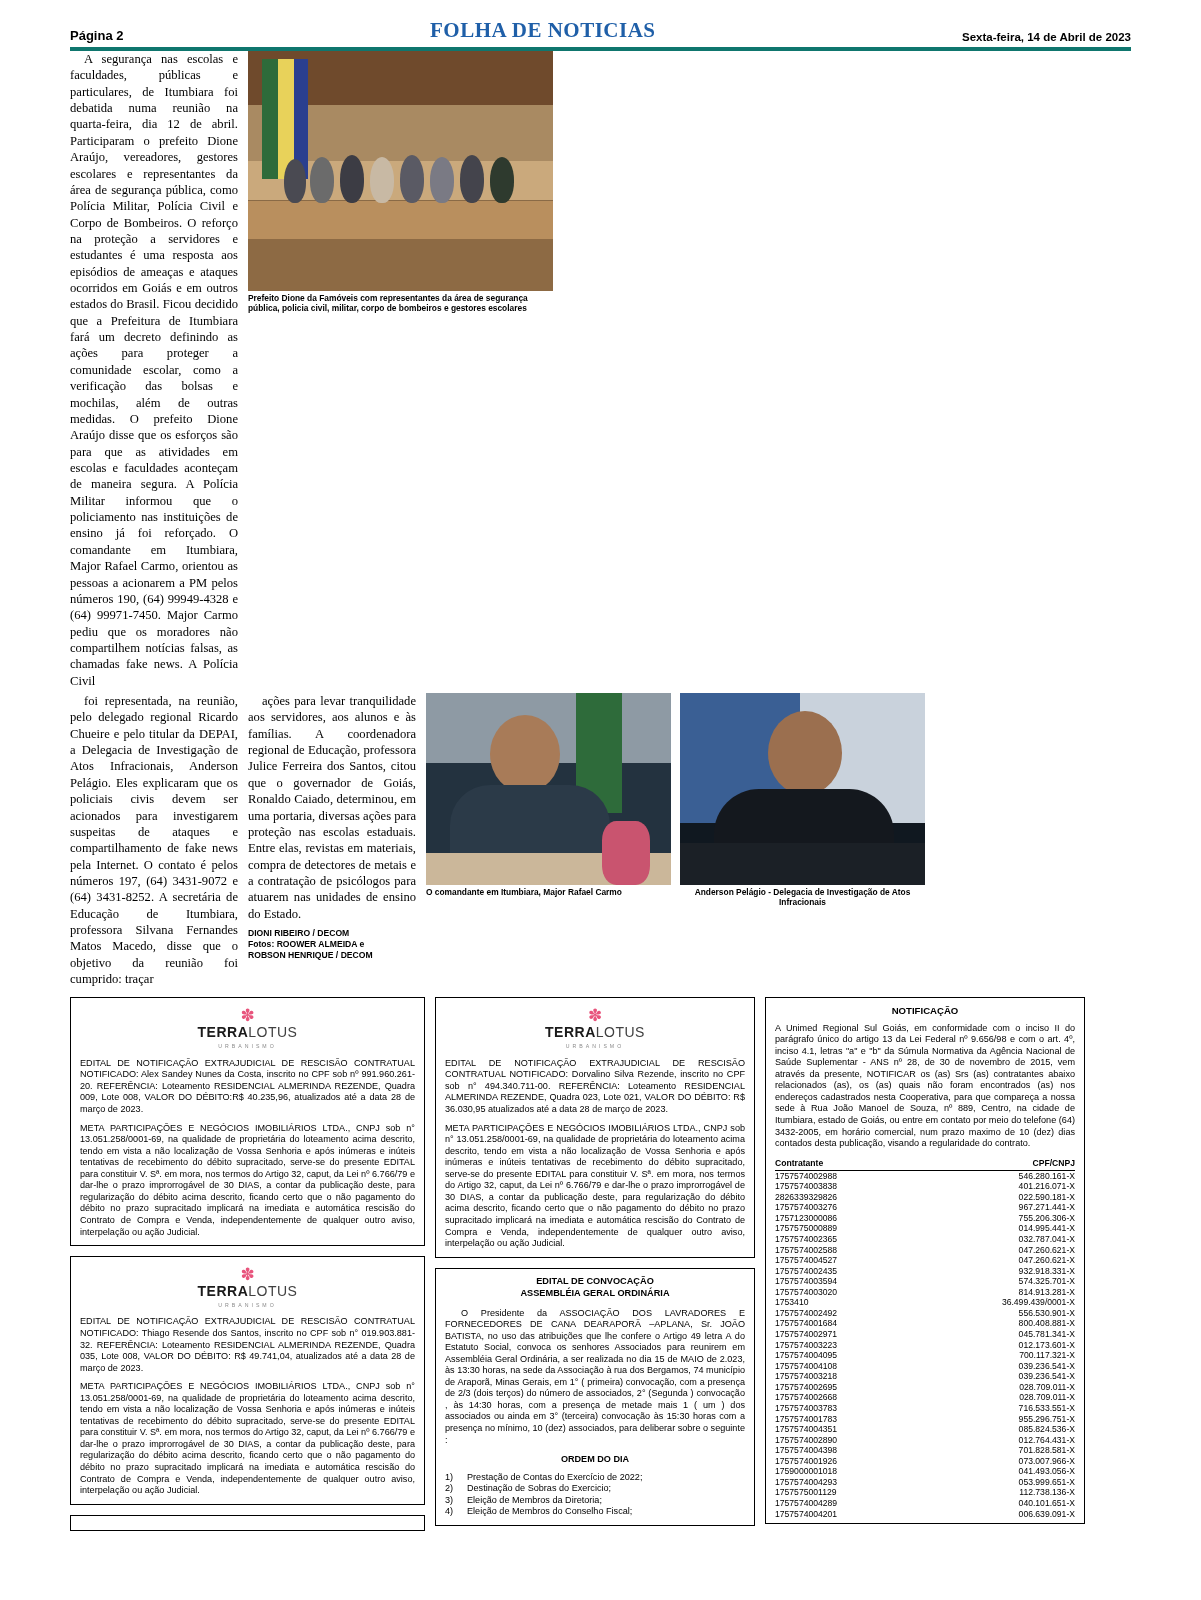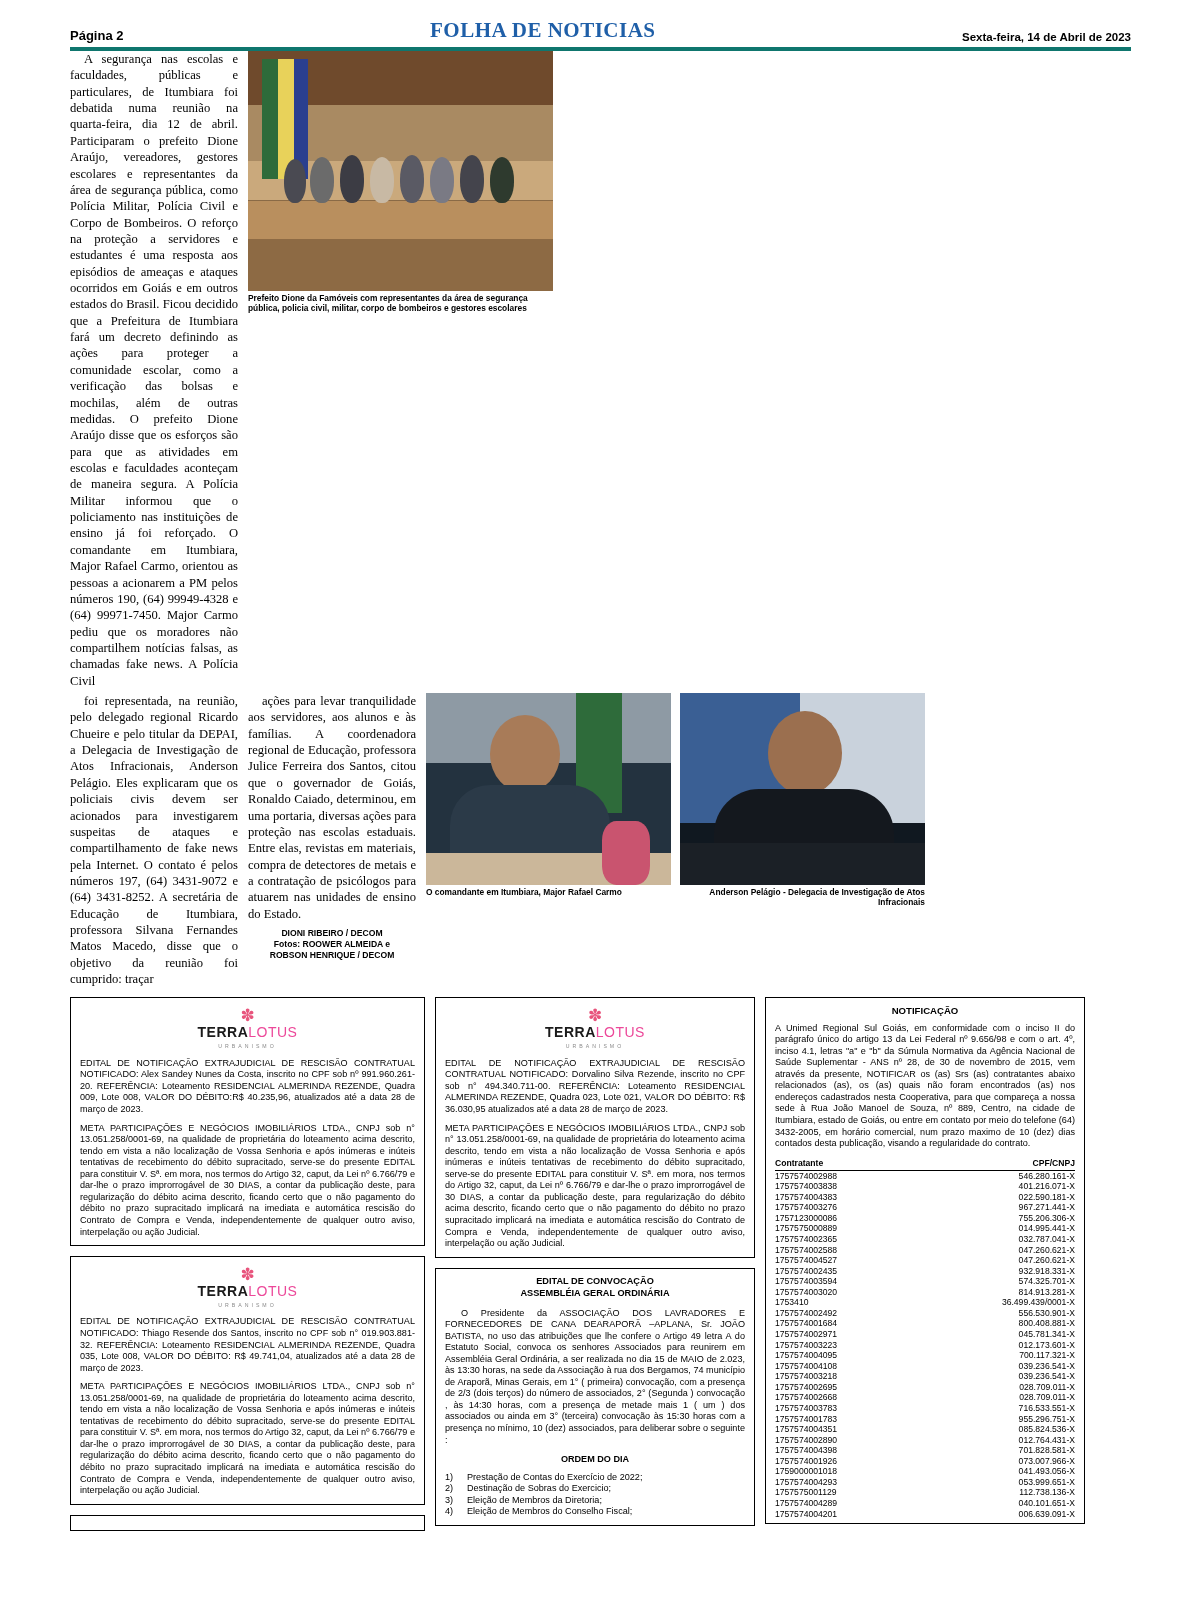--- a/index.html
+++ b/index.html
@@ -54,37 +54,37 @@
   .ph-anderson { width:245px; height:192px; background:
       linear-gradient(#2a4a7a 0%, #2a4a7a 38%, #101820 38%, #101820 100%); }
 
   .figure-blob { position:absolute; border-radius:50% 50% 45% 45%; }
   .strip { position:absolute; }
 
   
   .mid-wrap { display:flex; gap:10px; margin-top:4px; }
   .mid-col { width:168px; font-size:12.6px; line-height:1.30; text-align:justify; }
   .mid-col p { margin:0; text-indent:14px; }
-  .credits { font-family:"Liberation Sans", sans-serif; font-size:8.6px; font-weight:bold; text-align:center; line-height:1.25; margin-top:6px; }
+  .credits { font-family:"Liberation Sans", sans-serif; font-size:8.6px; font-weight:bold; text-align:left; line-height:1.25; margin-top:6px; }
 
   
   .ads { display:flex; gap:10px; margin-top:10px; }
   .ad-col { display:flex; flex-direction:column; gap:10px; }
   .col-a { width:355px; }
   .col-b { width:320px; }
   .col-c { width:320px; }
 
   .box { border:1px solid #000; padding:7px 9px; font-family:"Liberation Sans", sans-serif; font-size:9.1px; line-height:1.27; text-align:justify; }
   .box p { margin:0 0 7px 0; }
   .box p:last-child { margin-bottom:0; }
 
   .logo-tl { text-align:center; margin:2px 0 8px 0; }
   .logo-mark { font-size:17px; color:#e8547c; line-height:1; }
   .logo-text { font-family:"Liberation Sans", sans-serif; font-weight:bold; font-size:14px; letter-spacing:.5px; color:#1a1a1a; }
-  .logo-text .lotus { color:#ec4899; font-weight:normal; }
+  .logo-text .lotus { color:#404040; font-weight:normal; }
   .logo-sub { font-family:"Liberation Sans", sans-serif; font-size:5.2px; letter-spacing:3px; color:#8a8a8a; margin-top:1px; }
 
   
   .notif-title { font-family:"Liberation Sans", sans-serif; font-weight:bold; font-size:9.6px; text-align:center; margin-bottom:5px; }
   .tbl { width:100%; border-collapse:collapse; font-family:"Liberation Sans", sans-serif; font-size:8.6px; }
   .tbl th { font-weight:bold; padding:1px 0; border-bottom:1px solid #000; }
   .tbl th.l { text-align:left; }
   .tbl th.r { text-align:right; }
   .tbl td { padding:0; line-height:1.23; }
   .tbl td.l { text-align:left; }
@@ -164,21 +164,21 @@
         <div class="cap" style="width:245px;">O comandante em Itumbiara, Major Rafael Carmo</div>
       </div>
       <div>
         <div class="photo ph-anderson">
           <div class="strip" style="left:0;top:0;width:120px;height:130px;background:#3a5f94;"></div>
           <div class="strip" style="left:120px;top:0;width:125px;height:130px;background:#c9d2dc;"></div>
           <div class="figure-blob" style="left:88px;top:18px;width:74px;height:84px;background:#9b6f4f;border-radius:50%;"></div>
           <div class="strip" style="left:34px;top:96px;width:180px;height:96px;background:#14181e;border-radius:45px 45px 0 0;"></div>
           <div class="strip" style="left:0;top:150px;width:245px;height:42px;background:#1b2026;"></div>
         </div>
-        <div class="cap right" style="width:245px;">Anderson Pelágio - Delegacia de Investigação de Atos Infracionais</div>
+        <div class="cap right" style="width:245px;text-align:center;">Anderson Pelágio - Delegacia de Investigação de Atos Infracionais</div>
       </div>
     </div>
   </div>
 
   <div class="ads">
 
     <div class="ad-col col-a">
 
       <div class="box">
         <div class="logo-tl">
@@ -262,21 +262,21 @@
           <tbody id="contratantes-body">
               <tr>
                 <td class="l">1757574002988</td>
                 <td class="r">546.280.161-X</td>
               </tr>
               <tr>
                 <td class="l">1757574003838</td>
                 <td class="r">401.216.071-X</td>
               </tr>
               <tr>
-                <td class="l">1757574004383</td>
+                <td class="l">2826339329826</td>
                 <td class="r">022.590.181-X</td>
               </tr>
               <tr>
                 <td class="l">1757574003276</td>
                 <td class="r">967.271.441-X</td>
               </tr>
               <tr>
                 <td class="l">1757123000086</td>
                 <td class="r">755.206.306-X</td>
               </tr>

